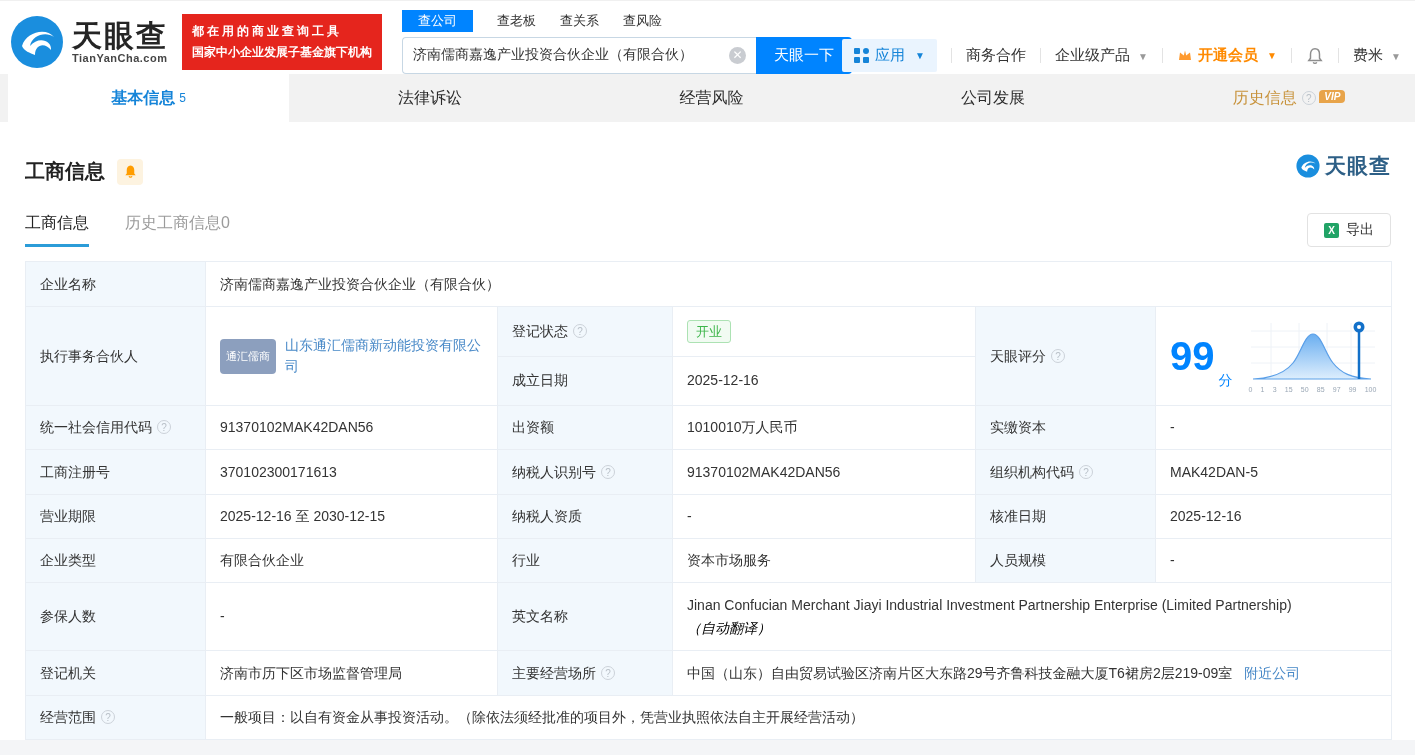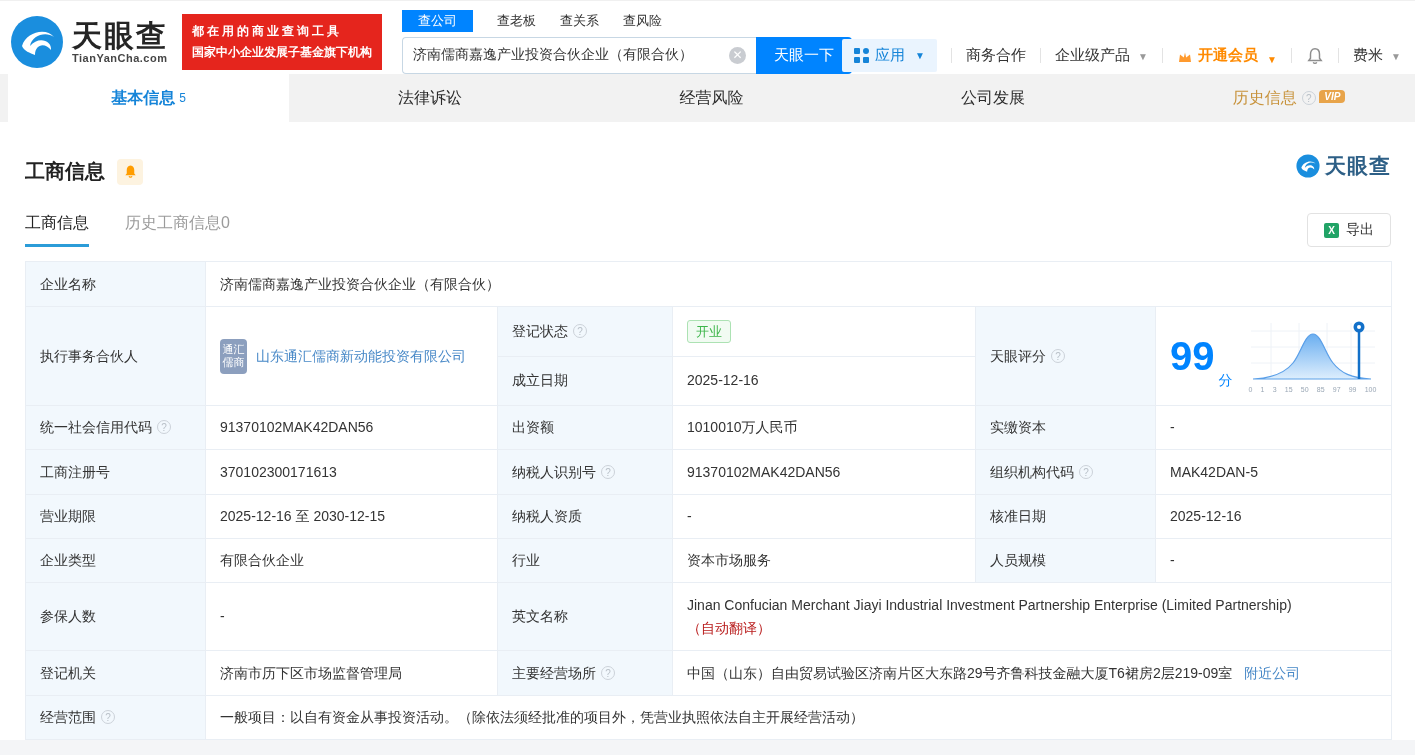--- a/index.html
+++ b/index.html
@@ -30,21 +30,21 @@
     background:#c9ccd1; color:#fff; font-size:12px; line-height:17px; text-align:center; cursor:pointer; }
   .search-btn { width:96px; height:37px; background:#0084ff; color:#fff; border:none; font-size:15px;
     border-radius:0 4px 4px 0; cursor:pointer; font-family:inherit; }
   .top-nav { position:absolute; right:14px; top:38px; display:flex; align-items:center; font-size:15px; }
   .nav-chip { display:flex; align-items:center; gap:6px; background:#eaf4fe; color:#1584d8;
     padding:7px 12px; border-radius:2px; cursor:pointer; }
   .nav-sep { width:1px; height:15px; background:#e3e3e3; margin:0 14px; }
   .nav-link { color:#333; cursor:pointer; white-space:nowrap; }
   .nav-caret { font-size:10px; color:#999; margin-left:4px; }
   .nav-caret.blue { color:#1584d8; }
-  .nav-vip { color:#ff8a00; font-weight:bold; display:flex; align-items:flex-end; gap:5px; cursor:pointer; }
+  .nav-vip { color:#ff8a00; font-weight:bold; display:flex; align-items:center; gap:5px; cursor:pointer; }
   .bell-top { width:18px; height:18px; cursor:pointer; }
 
   
   .page-tabs { height:48px; background:#f2f2f2; display:flex; padding-left:8px; flex-shrink:0; }
   .ptab { flex:1; display:flex; align-items:center; justify-content:center; font-size:16px;
     color:#2b2b2b; cursor:pointer; position:relative; }
   .ptab.active { background:#fff; color:#1584d8; font-weight:bold; }
   .ptab .count { font-size:12px; color:#1584d8; margin-left:4px; font-weight:normal; }
   .ptab.vip-tab { color:#c8933c; }
   .vip-badge { position:absolute; top:16px; margin-left:116px; background:#e8a44a; color:#fff;
@@ -73,30 +73,30 @@
   
   table.info { width:1366px; border-collapse:collapse; table-layout:fixed; margin-top:14px;
     font-size:14px; }
   table.info td { border:1px solid #e9eef4; padding:10px 14px; vertical-align:middle; color:#333;
     line-height:1.5; }
   td.lbl { background:#f2f8fd; color:#454545; }
   .badge-open { display:inline-block; color:#3cb54a; background:#f1fbf2; border:1px solid #ace2b3;
     border-radius:3px; padding:1px 8px; font-size:13px; }
   a.link { color:#4788c7; text-decoration:none; cursor:pointer; }
   .partner-cell { display:flex; align-items:center; gap:9px; }
-  .mini-logo { width:27px; height:35px; background:#8c9fbe; border-radius:4px; color:#fff;
-    font-size:11px; line-height:13px; display:flex; flex-direction:column; align-items:center;
+  .mini-logo { width:56px; height:35px; background:#8c9fbe; border-radius:4px; color:#fff;
+    font-size:11px; line-height:13px; display:flex; flex-direction:row; align-items:center;
     justify-content:center; flex-shrink:0; }
   .score-cell { display:flex; align-items:center; gap:10px; }
   .score-num { font-size:40px; font-weight:bold; color:#0084ff; line-height:1; }
   .score-unit { font-size:14px; color:#0084ff; align-self:flex-end; margin:0 4px 4px -6px; }
   .score-chart { width:132px; height:78px; position:relative; }
   .score-axis { position:absolute; left:2px; right:2px; bottom:0; display:flex;
     justify-content:space-between; font-size:7px; color:#9aa7b5; }
-  .auto-note { color:#b91c1c; margin-top:2px; }
+  .auto-note { color:#000000; margin-top:2px;font-style:italic; }
   .dim { color:#333; }
 
   .footer-strip { height:15px; background:#f4f5f7; flex-shrink:0; }
 </style>
 </head>
 <body>
 
 <div class="page">
 
   <header class="topbar">

